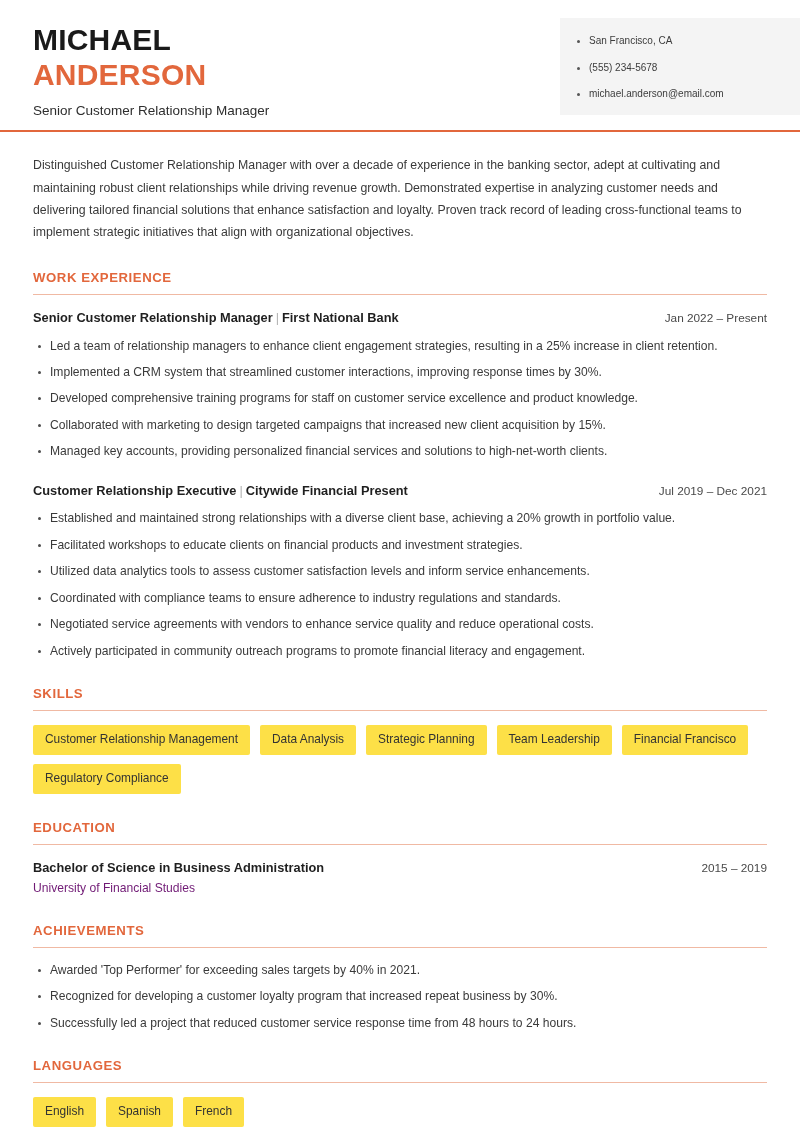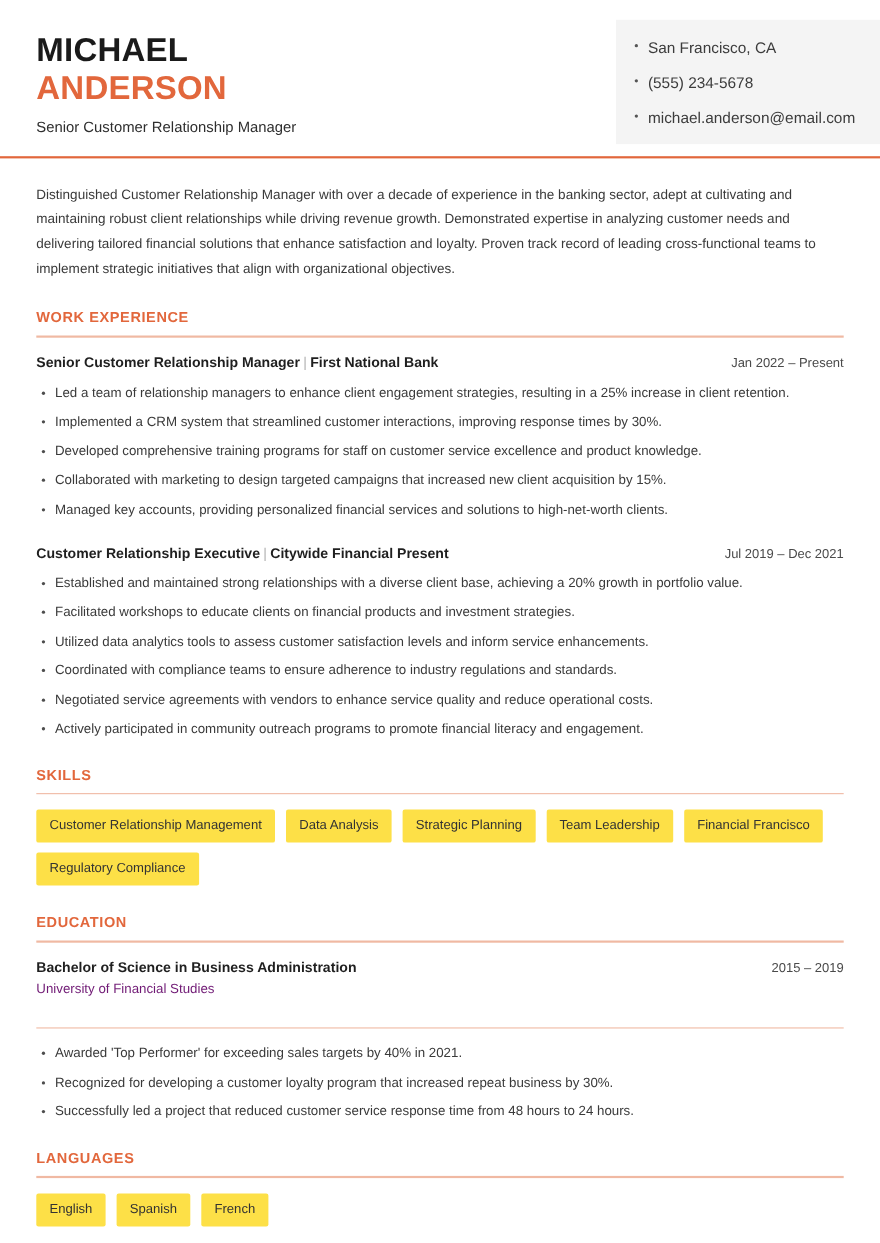--- a/index.html
+++ b/index.html
@@ -19,21 +19,21 @@
   .page {
     width: 800px;
     min-height: 1130px;
     background: #ffffff;
     position: relative;
   }
 
   
   .header {
     display: flex;
-    align-items: center;
+    align-items: flex-start;
     justify-content: space-between;
     padding: 0;
     position: relative;
   }
   .header-left {
     padding: 22px 0 0 33px;
     flex: 1 1 auto;
   }
   .name-line1 {
     font-size: 30px;
@@ -66,21 +66,21 @@
     margin-top: 18px;
     align-self: flex-start;
     flex: 0 0 auto;
   }
   .contact-list {
     list-style: none;
     margin: 0;
     padding: 0;
   }
   .contact-list li {
-    font-size: 14px;
+    font-size: 10px;
     color: #3c3c3c;
     line-height: 1.35;
     margin-bottom: 13px;
     padding-left: 13px;
     position: relative;
     word-break: break-word;
   }
   .contact-list li:last-child { margin-bottom: 0; }
   .contact-list li::before {
     content: "";
@@ -287,20 +287,21 @@
       <div class="entry">
         <div class="entry-head">
           <div class="entry-title">Bachelor of Science in Business Administration</div>
           <div class="entry-date">2015 – 2019</div>
         </div>
         <div class="entry-sub">University of Financial Studies</div>
       </div>
     </div>
 
     <div class="section">
+      <div class="section-title">ACHIEVEMENTS</div>
       <div class="section-rule"></div>
       <ul class="bullets">
         <li>Awarded 'Top Performer' for exceeding sales targets by 40% in 2021.</li>
         <li>Recognized for developing a customer loyalty program that increased repeat business by 30%.</li>
         <li>Successfully led a project that reduced customer service response time from 48 hours to 24 hours.</li>
       </ul>
     </div>
 
     <div class="section">
       <div class="section-title">LANGUAGES</div>

